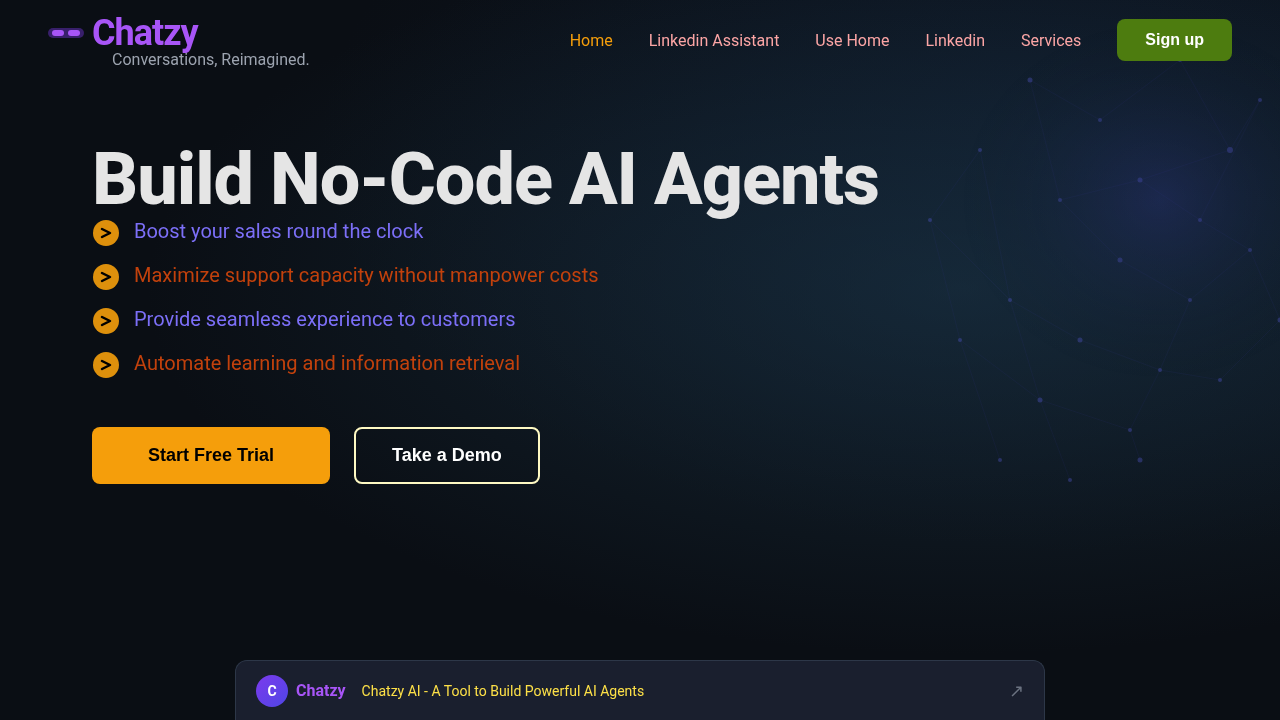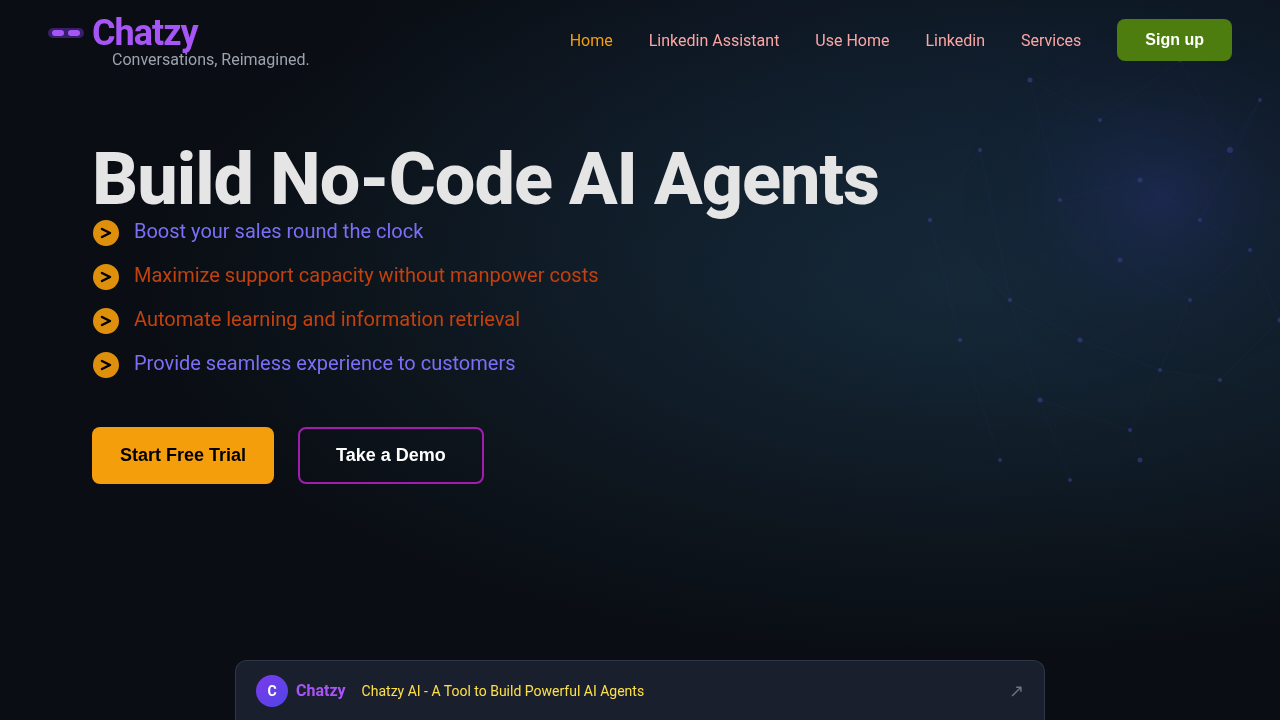--- a/index.html
+++ b/index.html
@@ -174,32 +174,32 @@
     .cta-buttons {
       display: flex;
       gap: 24px;
       align-items: center;
     }
 
     .btn-primary {
       background-color: #f59e0b;
       color: #000000;
       border: none;
-      padding: 18px 28px;
+      padding: 18px 56px;
       border-radius: 8px;
       font-size: 18px;
       font-weight: 700;
       cursor: pointer;
       transition: background-color 0.2s;
     }
 
     .btn-secondary {
       background-color: transparent;
       color: #ffffff;
-      border: 2px solid #a21caf;
+      border: 2px solid #fef9c3;
       padding: 16px 36px;
       border-radius: 8px;
       font-size: 18px;
       font-weight: 600;
       cursor: pointer;
       transition: all 0.2s;
     }
 
     
     .video-preview {
@@ -362,33 +362,33 @@
       </svg>
       <span>Boost your sales round the clock</span>
     </li>
     <li class="feature-item normal">
       <svg class="chevron-icon" viewBox="0 0 28 28" fill="none" xmlns="http://www.w3.org/2000/svg">
         <circle cx="14" cy="14" r="13" fill="#f59e0b" opacity="0.9"></circle>
         <polyline points="10,10 18,14 10,18" fill="none" stroke="#000" stroke-width="2.5" stroke-linecap="round" stroke-linejoin="round"></polyline>
       </svg>
       <span>Maximize support capacity without manpower costs</span>
     </li>
+    <li class="feature-item highlighted">
+      <svg class="chevron-icon" viewBox="0 0 28 28" fill="none" xmlns="http://www.w3.org/2000/svg">
+        <circle cx="14" cy="14" r="13" fill="#f59e0b" opacity="0.9"></circle>
+        <polyline points="10,10 18,14 10,18" fill="none" stroke="#000" stroke-width="2.5" stroke-linecap="round" stroke-linejoin="round"></polyline>
+      </svg>
+      <span>Provide seamless experience to customers</span>
+    </li>
     <li class="feature-item normal">
       <svg class="chevron-icon" viewBox="0 0 28 28" fill="none" xmlns="http://www.w3.org/2000/svg">
         <circle cx="14" cy="14" r="13" fill="#f59e0b" opacity="0.9"></circle>
         <polyline points="10,10 18,14 10,18" fill="none" stroke="#000" stroke-width="2.5" stroke-linecap="round" stroke-linejoin="round"></polyline>
       </svg>
       <span>Automate learning and information retrieval</span>
-    </li>
-    <li class="feature-item highlighted">
-      <svg class="chevron-icon" viewBox="0 0 28 28" fill="none" xmlns="http://www.w3.org/2000/svg">
-        <circle cx="14" cy="14" r="13" fill="#f59e0b" opacity="0.9"></circle>
-        <polyline points="10,10 18,14 10,18" fill="none" stroke="#000" stroke-width="2.5" stroke-linecap="round" stroke-linejoin="round"></polyline>
-      </svg>
-      <span>Provide seamless experience to customers</span>
     </li>
   </ul>
 
   <div class="cta-buttons">
     <button class="btn-primary">Start Free Trial</button>
     <button class="btn-secondary">Take a Demo</button>
   </div>
 </section>
 
 <div class="video-preview">

